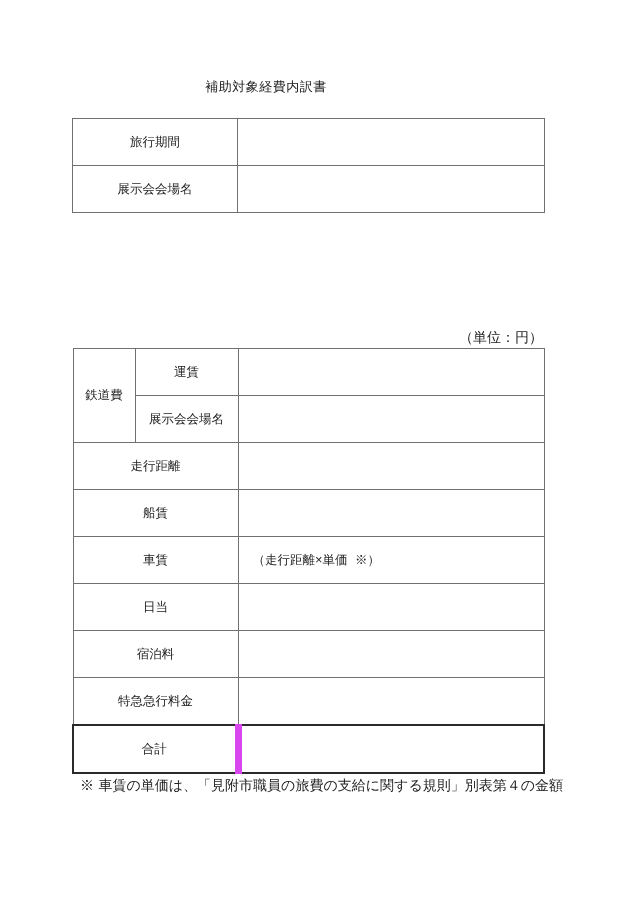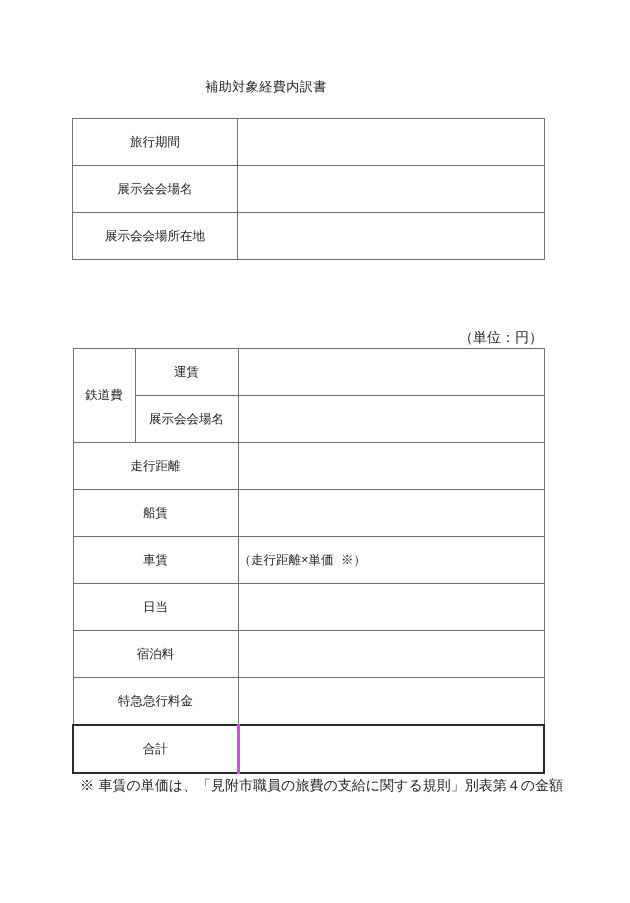--- a/index.html
+++ b/index.html
@@ -3,52 +3,48 @@
 <meta charset="utf-8">
 <style>
   html, body { margin:0; padding:0; background:#ffffff; }
   body { width:630px; height:903px; position:relative; overflow:hidden;
          font-family:"DejaVu Serif","Liberation Serif",serif; color:#222; }
   .title { position:absolute; top:78px; left:0; width:532px; text-align:center;
            font-size:13px; letter-spacing:0.5px; }
   table { position:absolute; border-collapse:collapse; table-layout:fixed; }
   td { border:1px solid #707070; font-size:12.5px; padding:0; }
   .lbl { text-align:center;margin-top:32px; }
-  .val { text-align:left; }
+  .val { padding-left:14px; text-align:left; }
   #t1 { left:72px; top:118px; width:473px; }
   #t1 td { height:46px; }
   #t2 { left:72px; top:348px; width:473px; }
   #t2 td { height:46px;font-family:Liberation Mono, monospace; }
   #t2 tr.total td { border:2px solid #2a2a2a; }
   #t2 tr.total td.val { border-left:1px solid #707070; }
-  #t2 tr.total td.lbl { border-right:3px solid #d946ef; }
+  #t2 tr.total td.lbl { border-right:7px solid #d946ef; }
   .unit { position:absolute; top:329px; right:87px; font-size:14px; }
   .note { position:absolute; top:777px; left:80px; font-size:14px; white-space:nowrap; }
 </style>
 </head>
 <body>
 
 <div class="title">補助対象経費内訳書</div>
 
 <table id="t1">
   <colgroup>
       <col style="width:165px">
       <col>
     </colgroup>
   <tbody>
       <tr>
     <td class="lbl">旅行期間</td>
     <td class="val"></td>
   </tr>
   <tr>
     <td class="lbl">展示会会場名</td>
-    <td class="val"></td>
-  </tr>
-  <tr>
-    <td class="lbl">展示会会場所在地</td>
     <td class="val"></td>
   </tr>
 </tbody>
   </table>
 
 <div class="unit">（単位：円）</div>
 
 <table id="t2">
   <colgroup>
       <col style="width:62px">

